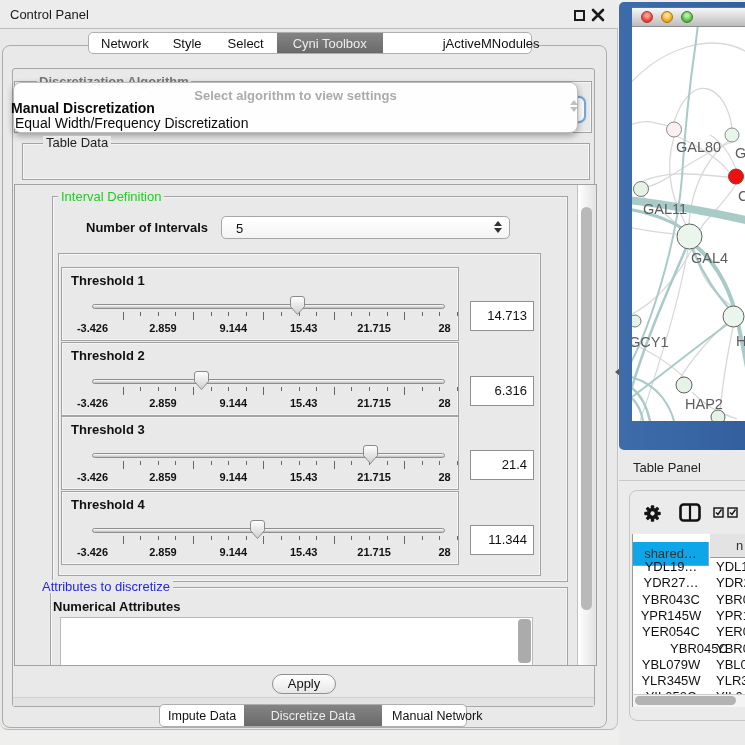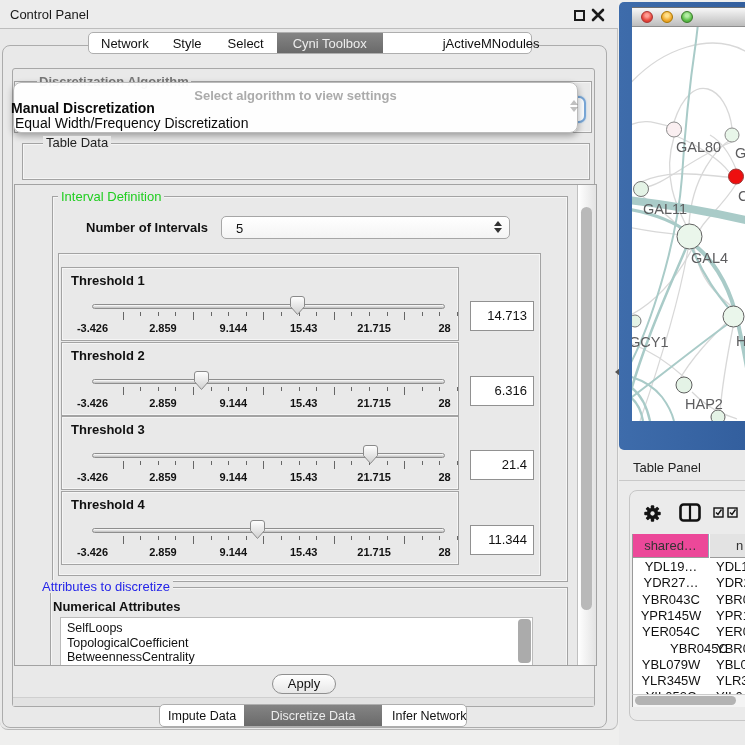--- a/index.html
+++ b/index.html
@@ -275,35 +275,34 @@
             <div class="slab" style="left:241.7px;">15.43</div>
             <div class="slab" style="left:312.1px;">21.715</div>
             <div class="slab" style="left:382.5px;">28</div>
           </div>
         </div>
 
   <div class="abs etched" style="left:50px;top:587px;width:518px;height:90px;"></div>
   <div class="glabel" style="left:39px;top:580px;color:#2525e8;">Attributes to discretize</div>
   <div class="abs" style="left:53px;top:599px;font-size:13px;font-weight:bold;color:#111;">Numerical Attributes</div>
   <div class="abs" style="left:60px;top:617px;width:473px;height:60px;background:#fff;border:1px solid #bbb;">
-    <div style="position:absolute;left:6px;top:3px;font-size:12.5px;color:#111;line-height:14.5px;">SelfLoops<br>TopologicalCoefficient<br>BetweennessCentrality</div>
     <div style="position:absolute;right:1px;top:1px;width:13px;height:44px;background:#ababab;border-radius:4px;"></div>
   </div>
 </div>
 </div>
 
 <div class="abs" style="left:577px;top:185px;width:19px;height:480px;background:linear-gradient(to right,#ffffff,#e3e3e3);border-left:1px solid #c0c0c0;"></div>
 <div class="abs" style="left:581px;top:207px;width:11px;height:403px;background:#b9b9b9;border-radius:6px;"></div>
 
 <div class="abs" style="left:272px;top:674px;width:64px;height:20px;border:1px solid #8f8f8f;border-radius:10px;background:linear-gradient(#ffffff,#e7e7e7);font-size:13px;color:#111;text-align:center;line-height:18px;">Apply</div>
 
 <div class="tabbar" style="left:159px;top:704px;width:308px;height:23px;font-size:12.5px;">
   <span style="margin:0 8px;">Impute Data</span>
   <div class="tabsel" style="width:138px;">Discretize Data</div>
-  <span style="margin:0 10px;">Infer Network</span>
+  <span style="margin:0 10px;">Manual Network</span>
 </div>
 
 <div class="abs" style="left:618px;top:29px;width:1px;height:716px;background:#efefee;"></div>
 <div class="abs" style="left:615px;top:368px;width:0;height:0;border-top:4px solid transparent;border-bottom:4px solid transparent;border-right:5px solid #555;"></div>
 
 <div class="abs" style="left:619px;top:2px;width:126px;height:448px;background:linear-gradient(to right,#3e6cab,#335f9e);border-radius:5px 0 0 5px;"></div>
 <div class="abs" style="left:632px;top:7px;width:113px;height:20px;background:linear-gradient(#f7f7f7,#bdbdbd);border-top:1px solid #707070;border-bottom:1px solid #8e8e8e;"></div>
 <div class="abs" style="left:641px;top:11px;width:12px;height:12px;border-radius:50%;background:radial-gradient(circle at 50% 35%,#ff9d94 18%,#e6473c 60%,#c92c22);border:0.5px solid #a33;"></div>
 <div class="abs" style="left:661px;top:11px;width:12px;height:12px;border-radius:50%;background:radial-gradient(circle at 50% 35%,#ffe08a 18%,#f0a92d 60%,#d98f0e);border:0.5px solid #a70;"></div>
 <div class="abs" style="left:681px;top:11px;width:12px;height:12px;border-radius:50%;background:radial-gradient(circle at 50% 35%,#b4eda4 18%,#5dbf4a 60%,#3f9e2e);border:0.5px solid #3a7a2a;"></div>
@@ -384,21 +383,21 @@
     </svg>
     <svg class="abs" style="left:713px;top:507px;" width="11" height="11" viewBox="0 0 11 11">
       <rect x="1" y="1" width="9" height="9" fill="none" stroke="#111" stroke-width="1.4"></rect>
       <path d="M3 5.5 L5 7.5 L8.5 2.5" fill="none" stroke="#111" stroke-width="1.4"></path>
     </svg>
     <svg class="abs" style="left:727px;top:507px;" width="11" height="11" viewBox="0 0 11 11">
       <rect x="1" y="1" width="9" height="9" fill="none" stroke="#111" stroke-width="1.4"></rect>
       <path d="M3 5.5 L5 7.5 L8.5 2.5" fill="none" stroke="#111" stroke-width="1.4"></path>
     </svg>
 <div class="abs" style="left:632px;top:534px;width:113px;height:160px;background:#fff;border-left:1px solid #9a9a9a;overflow:hidden;">
-<div style="position:absolute;left:0;top:0;width:76px;height:24px;background:#ec4899;border-right:1px solid #8fa8b5;border-bottom:1px solid #9a9a9a;font-size:13px;color:#333;text-align:center;line-height:24px;">shared…</div>
+<div style="position:absolute;left:0;top:8px;width:76px;height:24px;background:#0ea5e9;border-right:1px solid #8fa8b5;border-bottom:1px solid #9a9a9a;font-size:13px;color:#333;text-align:center;line-height:24px;">shared…</div>
 <div style="position:absolute;left:77px;top:0;width:36px;height:24px;background:#e3e3e3;border-bottom:1px solid #9a9a9a;font-size:13px;color:#333;line-height:24px;padding-left:26px;">n</div>
 <div style="position:absolute;left:0;top:24.0px;width:76px;height:17px;font-size:13px;color:#111;text-align:center;line-height:17px;">YDL19…</div>
       <div style="position:absolute;left:83px;top:24.0px;width:40px;height:17px;font-size:13px;color:#111;line-height:17px;">YDL1</div>
       <div style="position:absolute;left:0;top:40.3px;width:76px;height:17px;font-size:13px;color:#111;text-align:center;line-height:17px;">YDR27…</div>
       <div style="position:absolute;left:83px;top:40.3px;width:40px;height:17px;font-size:13px;color:#111;line-height:17px;">YDR2</div>
       <div style="position:absolute;left:0;top:56.6px;width:76px;height:17px;font-size:13px;color:#111;text-align:center;line-height:17px;">YBR043C</div>
       <div style="position:absolute;left:83px;top:56.6px;width:40px;height:17px;font-size:13px;color:#111;line-height:17px;">YBR0</div>
       <div style="position:absolute;left:0;top:72.9px;width:76px;height:17px;font-size:13px;color:#111;text-align:center;line-height:17px;">YPR145W</div>
       <div style="position:absolute;left:83px;top:72.9px;width:40px;height:17px;font-size:13px;color:#111;line-height:17px;">YPR1</div>
       <div style="position:absolute;left:0;top:89.2px;width:76px;height:17px;font-size:13px;color:#111;text-align:center;line-height:17px;">YER054C</div>

